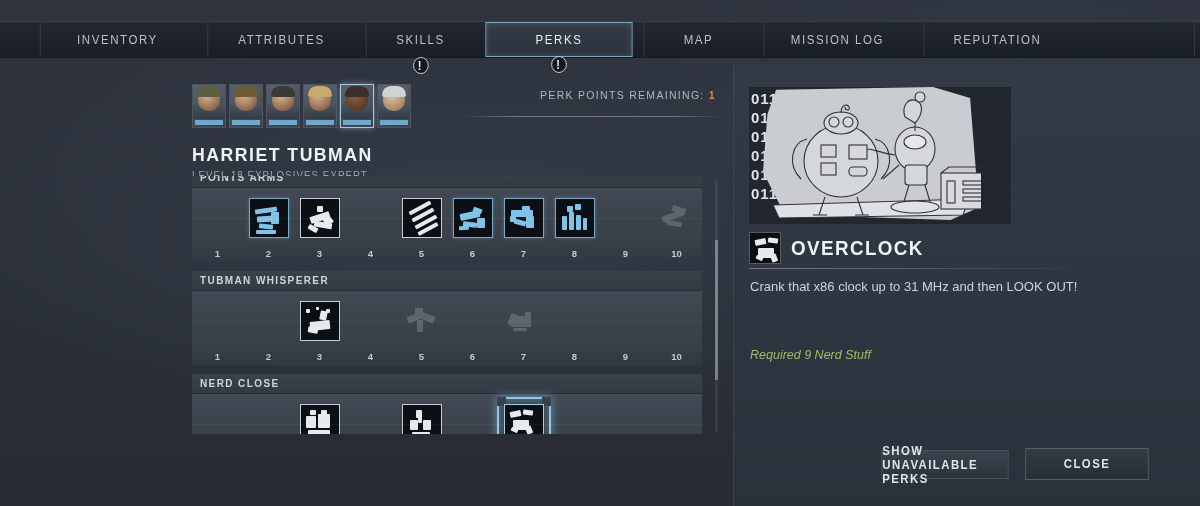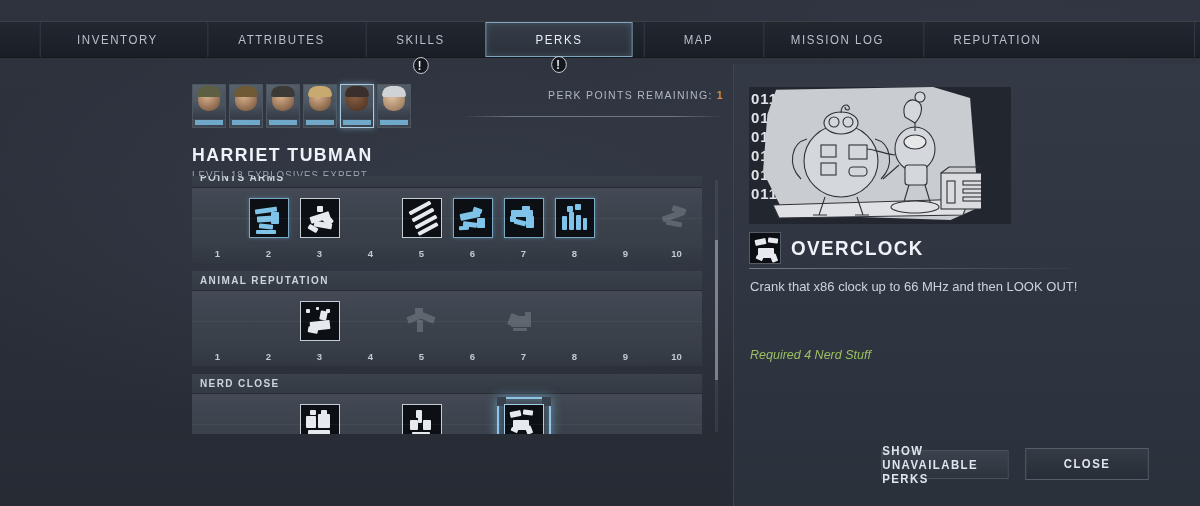--- a/index.html
+++ b/index.html
@@ -104,21 +104,21 @@
   .char-sub{
     margin-top:3px;
     font-size:10.5px; letter-spacing:1.1px; color:#9aa3ae;
     font-family:"Liberation Sans Narrow","Liberation Sans",sans-serif;
     transform:scaleX(.93); transform-origin:left center;
   }
 
   
   .pp-line{
     position:absolute; left:340px; top:5px; width:192px;
-    text-align:right;
+    text-align:center;
     font-size:10.5px; letter-spacing:1.3px; color:#aeb7c2;
     font-family:"Liberation Sans Narrow","Liberation Sans",sans-serif;
   }
   .pp-line .pp-val{ color:#d9883c; font-weight:bold; }
   .pp-divider{
     position:absolute; left:270px; top:32px; width:262px; height:1px;
     background:linear-gradient(90deg,rgba(150,160,175,0) 0%,rgba(165,175,190,.55) 20%,rgba(165,175,190,.55) 80%,rgba(150,160,175,0) 100%);
   }
 
   
@@ -458,21 +458,21 @@
         <div class="num">6</div>
         <div class="num">7</div>
         <div class="num">8</div>
         <div class="num">9</div>
         <div class="num">10</div>
       </div>
     </div>
     <div class="group-gap"></div>
     <div class="perk-group">
       <div class="group-head">
-        <span>ANIMAL REPUTATION</span>
+        <span>TUBMAN WHISPERER</span>
       </div>
       <div class="group-body">
         <div class="slot"></div>
         <div class="slot"></div>
         <div class="slot">
           <div class="perk white">
             <span class="ico wht">
               <i style="left:6px;top:16px;width:20px;height:9px;transform:rotate(-6deg)"></i>
               <i style="left:4px;top:22px;width:10px;height:6px;transform:rotate(10deg)"></i>
               <i style="left:16px;top:6px;width:7px;height:9px;transform:rotate(12deg)"></i>
@@ -633,18 +633,18 @@
         <i style="left:2px;top:3px;width:11px;height:6px;transform:rotate(-12deg)"></i>
         <i style="left:15px;top:2px;width:10px;height:5px;transform:rotate(8deg)"></i>
         <i style="left:5px;top:12px;width:16px;height:10px"></i>
         <i style="left:3px;top:20px;width:7px;height:4px;transform:rotate(25deg)"></i>
         <i style="left:18px;top:18px;width:6px;height:8px;transform:rotate(-20deg)"></i>
       </span>
     </div>
     <div class="detail-title">OVERCLOCK</div>
   </div>
   <div class="detail-rule"></div>
-  <div class="detail-desc">Crank that x86 clock up to 66 MHz and then LOOK OUT!</div>
-  <div class="detail-req">Required 4 Nerd Stuff</div>
+  <div class="detail-desc">Crank that x86 clock up to 31 MHz and then LOOK OUT!</div>
+  <div class="detail-req">Required 9 Nerd Stuff</div>
 </div>
 
 <div class="btn btn-unavail">SHOW UNAVAILABLE PERKS</div>
 <div class="btn btn-close">CLOSE</div>
 
 </body></html>

